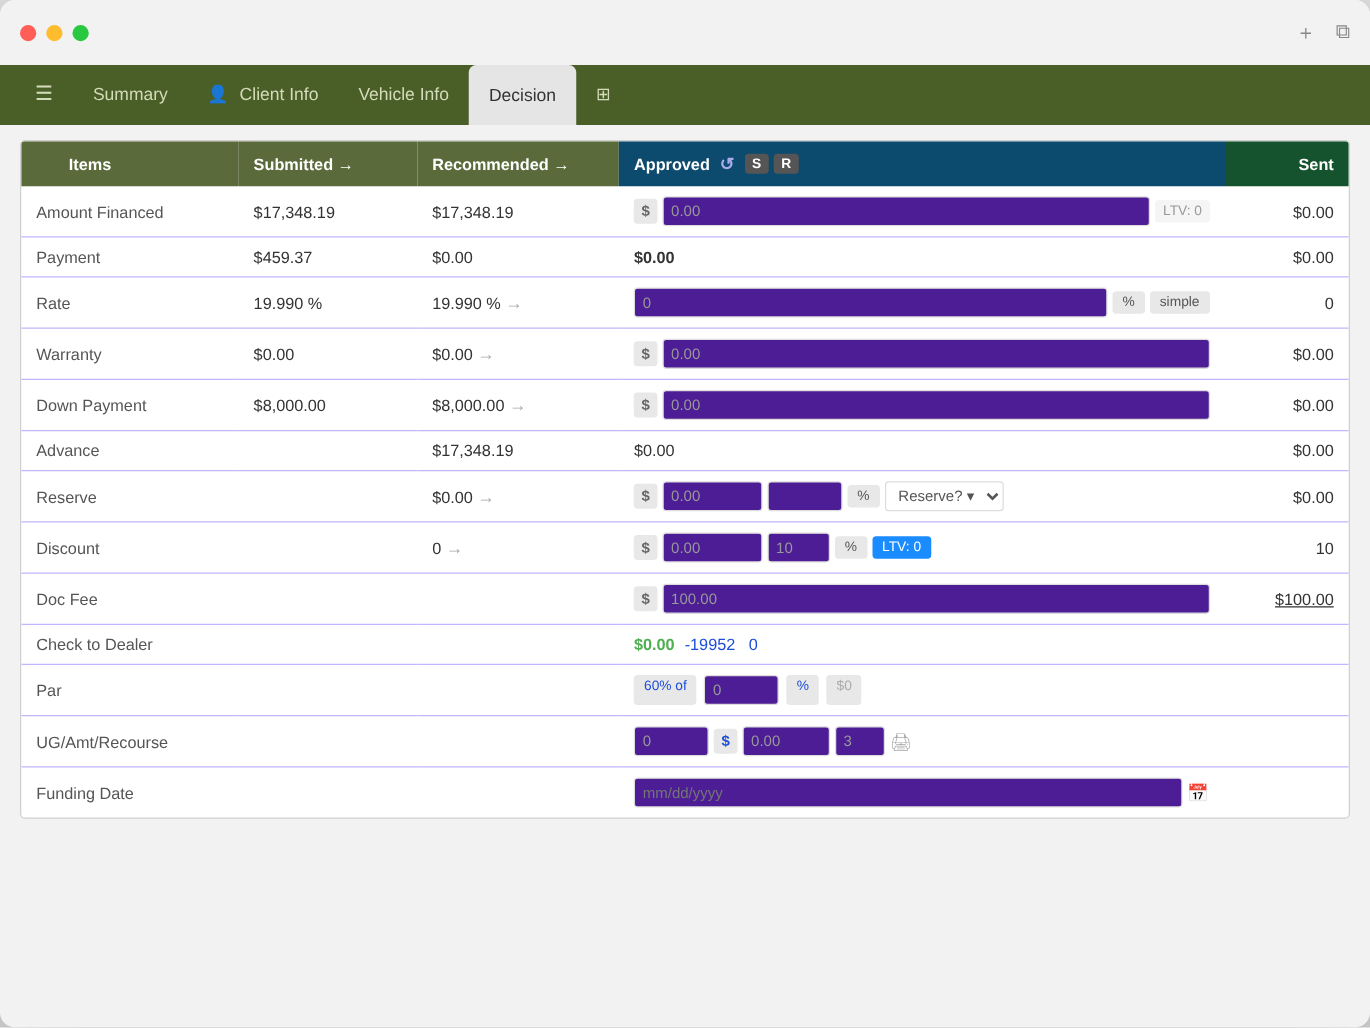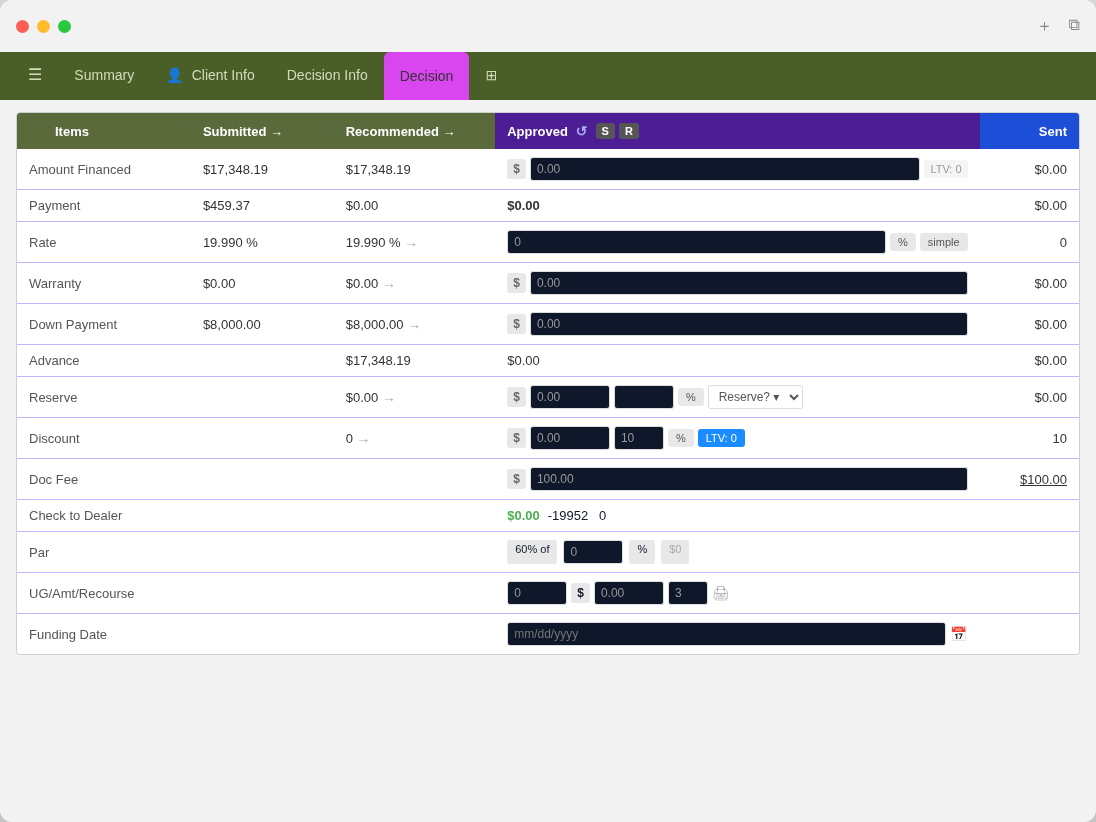--- a/index.html
+++ b/index.html
@@ -60,21 +60,21 @@
       display: flex;
       align-items: center;
       padding: 0 16px;
       color: #d4dbb8;
       cursor: pointer;
       font-size: 14px;
       gap: 8px;
       border-bottom: 3px solid transparent;
     }
     .nav-item.active {
-      background: #d946ef;
+      background: #e5e5e5;
       color: #333;
       border-radius: 6px 6px 0 0;
       border-bottom: none;
       margin-bottom: 0;
       justify-content: center;
     }
     .nav-icon { font-size: 16px; }
     .content {
       flex: 1;
       padding: 12px 16px;
@@ -92,25 +92,25 @@
     }
     thead tr th {
       padding: 10px 12px;
       font-weight: 600;
       font-size: 13px;
       color: #fff;
       background: #5a6a3a;
       text-align: left;
     }
     thead tr th.approved-col {
-      background: #4c1d95;
+      background: #0c4a6e;
       color: #fff;
     }
     thead tr th.sent-col {
-      background: #1d4ed8;
+      background: #14532d;
       color: #fff;
     }
     tbody tr {
       border-bottom: 1px solid #c4b5fd;
     }
     tbody tr:last-child { border-bottom: none; }
     tbody tr td {
       padding: 8px 12px;
       color: #333;
       vertical-align: middle;
@@ -131,41 +131,41 @@
       border-radius: 3px;
       font-size: 12px;
       font-weight: 600;
     }
     .input-field {
       border: 1px solid #ddd;
       border-radius: 3px;
       padding: 4px 6px;
       font-size: 12px;
       color: #999;
-      background: #0f172a;
+      background: #4c1d95;
       flex: 1;
       outline: none;
     }
     .badge-tag {
       background: #e8e8e8;
       color: #555;
       padding: 3px 8px;
       border-radius: 3px;
       font-size: 11px;
       white-space: nowrap;
     }
     .ltv-badge {
       background: #f5f5f5;
       color: #999;
       padding: 3px 6px;
       border-radius: 3px;
       font-size: 11px;
     }
     .green-text { color: #4caf50; font-weight: 600; }
-    .gray-text { color: #0f172a; }
+    .gray-text { color: #1d4ed8; }
     .bold { font-weight: 700; }
     .sent-col { text-align: right; }
     .sr-badges {
       display: flex;
       gap: 4px;
       align-items: center;
     }
     .sr-badge {
       background: #555;
       color: #fff;
@@ -208,21 +208,21 @@
       <span class="nav-icon">☰</span>
     </div>
     <div class="nav-item">
       <span>Summary</span>
     </div>
     <div class="nav-item">
       <span>👤</span>
       <span>Client Info</span>
     </div>
     <div class="nav-item">
-      <span>Decision Info</span>
+      <span>Vehicle Info</span>
     </div>
     <div class="nav-item active">
       <span>Decision</span>
     </div>
     <div class="nav-item">
       <span>⊞</span>
     </div>
   </div>
 
   <div class="content">

